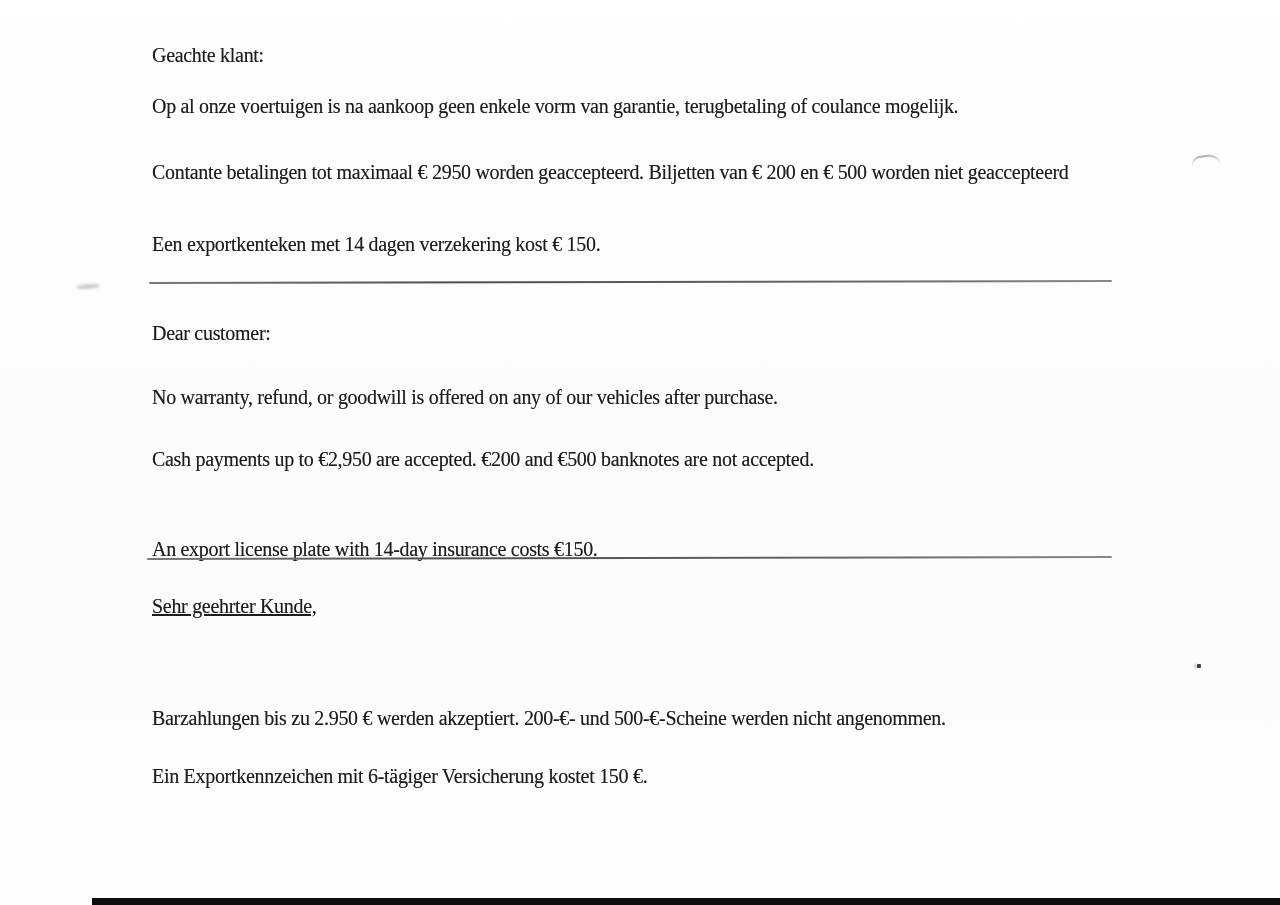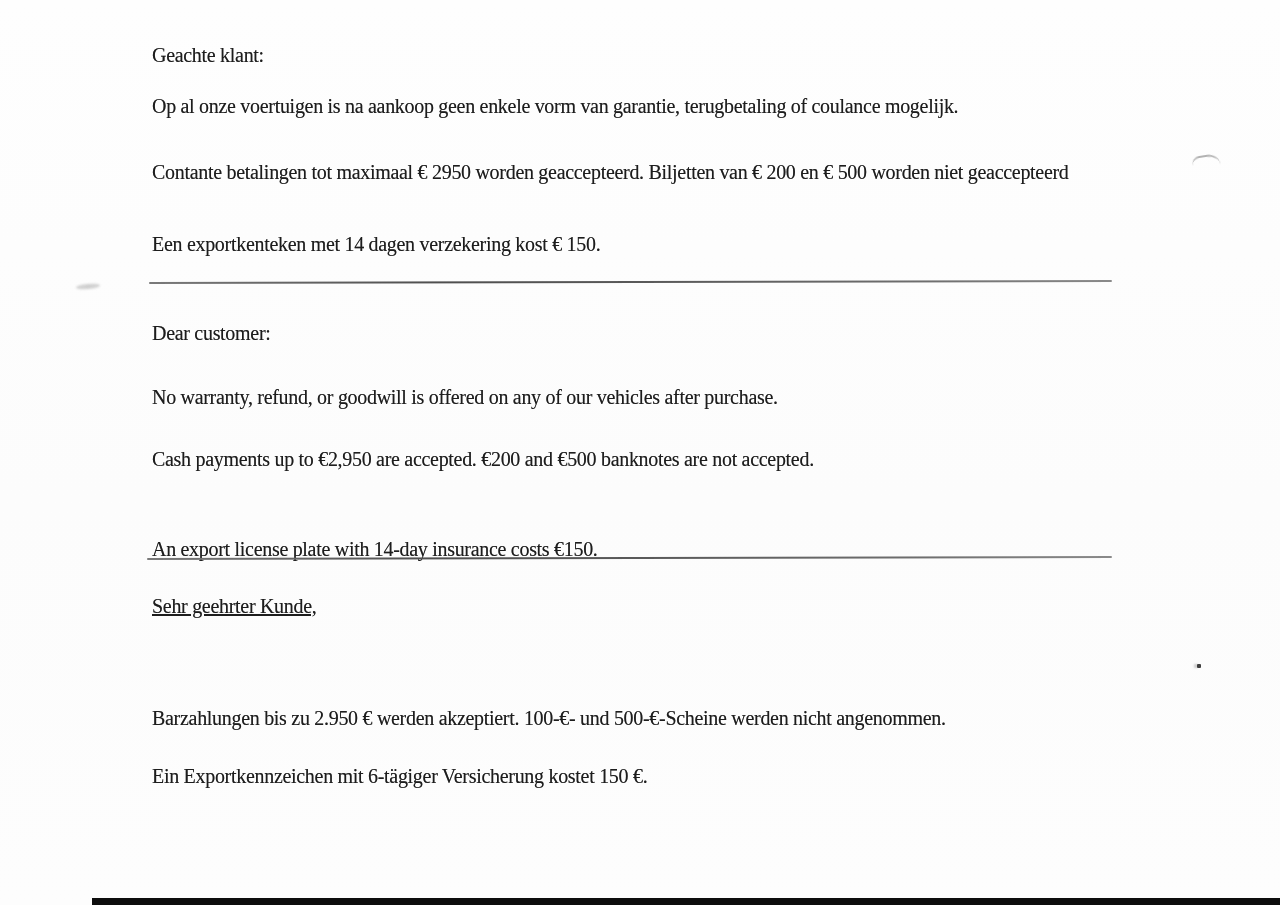--- a/index.html
+++ b/index.html
@@ -108,21 +108,21 @@
   <div class="divider" id="divider-1"></div>
 
   <div class="line" id="ln-en-1">Dear customer:</div>
   <div class="line" id="ln-en-2">No warranty, refund, or goodwill is offered on any of our vehicles after purchase.</div>
   <div class="line" id="ln-en-3">Cash payments up to €2,950 are accepted. €200 and €500 banknotes are not accepted.</div>
   <div class="line" id="ln-en-4">An export license plate with 14-day insurance costs €150.</div>
 
   <div class="divider" id="divider-2"></div>
 
   <div class="line" id="ln-de-1">Sehr geehrter Kunde,</div>
-  <div class="line" id="ln-de-3">Barzahlungen bis zu 2.950 € werden akzeptiert. 100-€- und 500-€-Scheine werden nicht angenommen.</div>
+  <div class="line" id="ln-de-3">Barzahlungen bis zu 2.950 € werden akzeptiert. 200-€- und 500-€-Scheine werden nicht angenommen.</div>
   <div class="line" id="ln-de-4">Ein Exportkennzeichen mit 6-tägiger Versicherung kostet 150 €.</div>
 
   <div class="smudge-left"></div>
   <div class="mark-right-curl"></div>
   <div class="dot-right"></div>
   <div class="edge-bar-bottom"></div>
 
 </div>
 
 </body></html>

